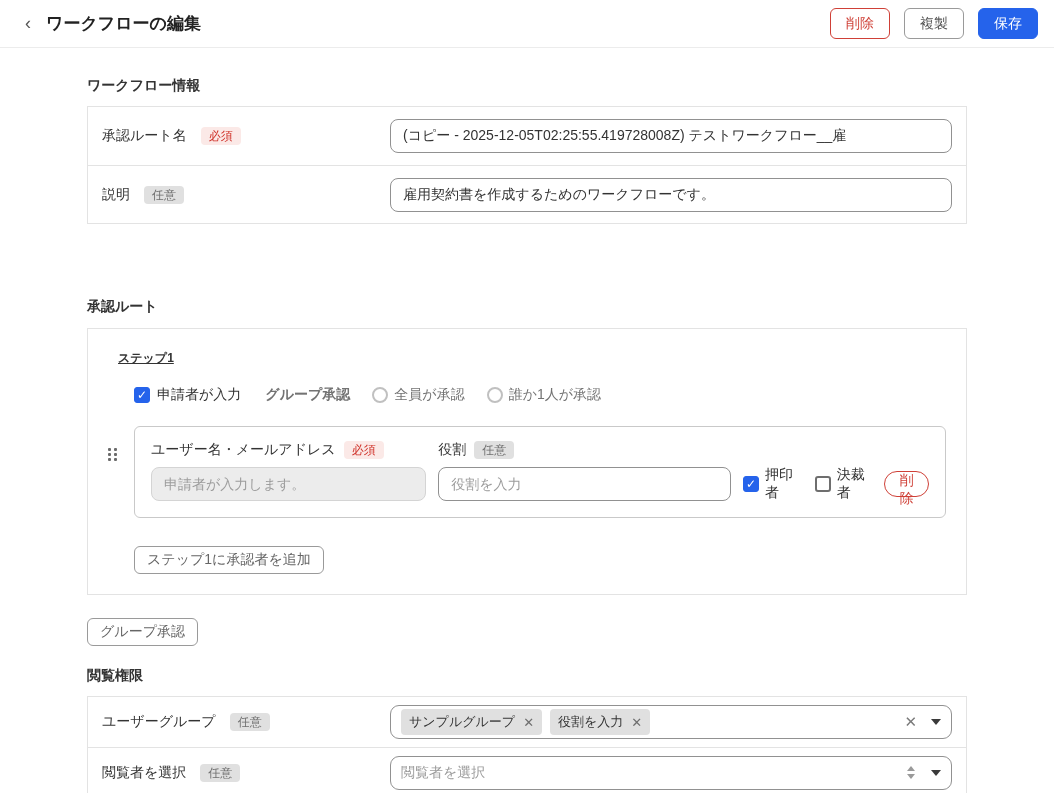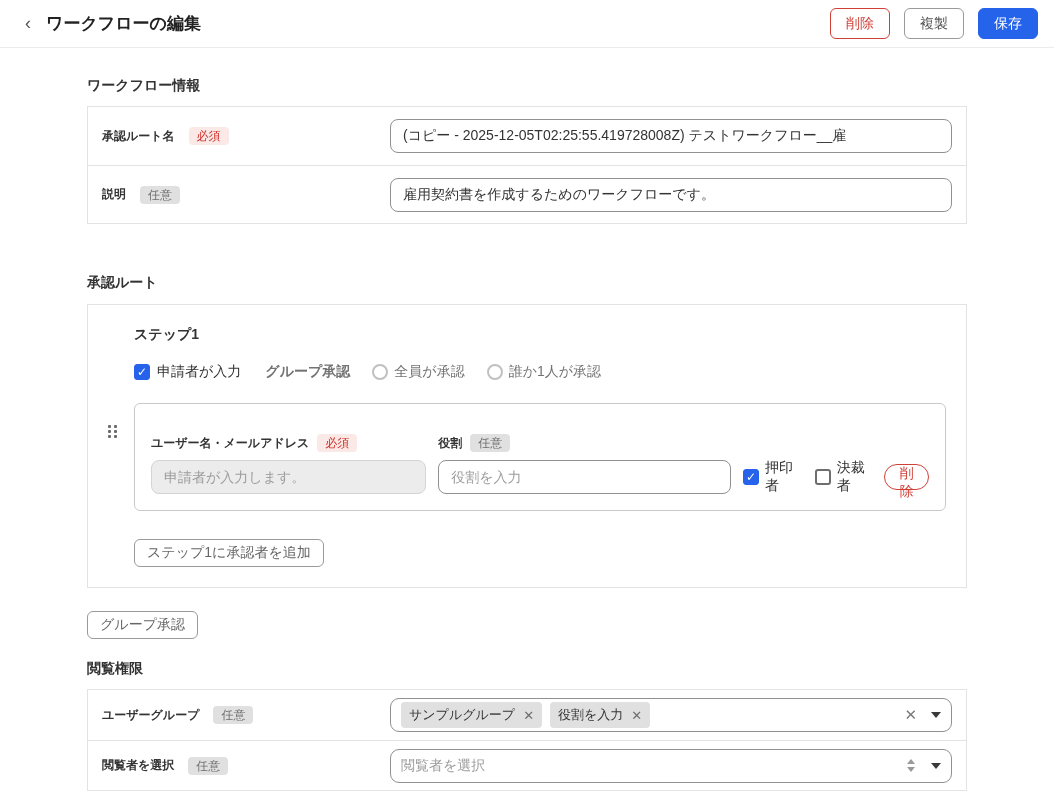--- a/index.html
+++ b/index.html
@@ -14,57 +14,57 @@
   .header-actions { margin-left:auto; display:flex; gap:14px; }
   .btn { height:31px; padding:0 15px; border-radius:6px; font-size:14px; cursor:pointer;
     background:#fff; display:flex; align-items:center; }
   .btn-danger-outline { border:1px solid #cf4037; color:#cf4037; }
   .btn-neutral { border:1px solid #9a9a9a; color:#555; }
   .btn-primary { border:1px solid #2563eb; background:#2563eb; color:#fff; }
   
   .main { width:880px; margin:0 auto; }
   .section-title { font-size:14px; font-weight:bold; color:#333; }
   .st1 { margin-top:29px; }
-  .st2 { margin-top:50px; }
+  .st2 { margin-top:74px; }
   .st3 { margin-top:21px; }
   
   .field-table { border:1px solid #e3e3e3; margin-top:11px; }
   .field-row { display:flex; align-items:center; padding:12px 14px; }
   .field-row + .field-row { border-top:1px solid #e3e3e3; }
   .row-tall { height:58px; }
   .row-mid { height:50px; }
   .label-col { width:288px; display:flex; align-items:center; }
-  .field-label { font-size:12px; font-weight:bold; color:#333; }
+  .field-label { font-size:14px; font-weight:normal; color:#333; }
   .badge { font-size:12px; padding:3px 8px; border-radius:4px; margin-left:14px; line-height:1; }
   .badge-required { background:#fbe9e7; color:#d0342c; }
   .badge-optional { background:#e0e0e0; color:#6f6f6f; }
   .text-input { flex:1; height:34px; border:1px solid #919191; border-radius:8px;
     padding:0 12px; font-size:14px; color:#333; background:#fff; outline:none;
     font-family:inherit; }
   .text-input::placeholder { color:#9c9c9c; }
   .text-input:disabled { background:#ececec; border-color:#d4d4d4; color:#6d28d9; }
   
   .step-box { border:1px solid #e3e3e3; margin-top:12px; padding:21px 20px 20px 20px; }
-  .step-title { font-size:14px; font-weight:bold; margin-left:26px; }
+  .step-title { font-size:12px; font-weight:bold; margin-left:10px;text-decoration:underline; }
   .approve-mode-row { display:flex; align-items:center; margin:19px 0 0 26px; font-size:14px; }
   .checkbox { width:16px; height:16px; border-radius:3px; flex:0 0 auto; cursor:pointer; }
   .checkbox.checked { background:#2563eb; border:1px solid #2563eb; color:#fff;
     display:flex; align-items:center; justify-content:center; font-size:12px; line-height:1; }
   .checkbox.unchecked { background:#fff; border:2px solid #6e6e6e; border-radius:3px; }
   .cb-label { margin-left:7px; }
   .muted { color:#737373; }
   .group-label { font-weight:bold; margin-left:24px; }
   .radio { width:16px; height:16px; border:2px solid #c0c0c0; border-radius:50%;
     background:#fff; margin-left:22px; flex:0 0 auto; cursor:pointer; }
   .radio + .radio-label { margin-left:6px; }
   .approver-row { display:flex; align-items:flex-start; margin-top:22px; }
   .drag-handle { width:26px; padding-top:22px; display:flex; justify-content:flex-start; cursor:grab; }
   .dots { display:grid; grid-template-columns:3px 3px; grid-auto-rows:3px; gap:2px 3px; }
   .dots i { background:#6b6b6b; border-radius:1px; }
-  .approver-card { flex:1; border:1px solid #c9c9c9; border-radius:6px; padding:30px 16px 16px; 
+  .approver-card { flex:1; border:1px solid #c9c9c9; border-radius:6px; padding:14px 16px 16px; 
     display:flex; align-items:flex-end; }
   .fg { display:flex; flex-direction:column; }
   .fg-user { width:284px; }
   .fg-role { width:302px; margin-left:12px; }
   .fg-head { display:flex; align-items:center; margin-bottom:8px; font-size:14px; }
   .fg-head .badge { margin-left:8px; }
   .fg .text-input { width:100%; flex:none; }
   .approver-opts { display:flex; align-items:center; margin-left:12px; height:34px; font-size:14px; }
   .opt-label { margin-left:6px; }
   .opt2 { margin-left:10px; }

